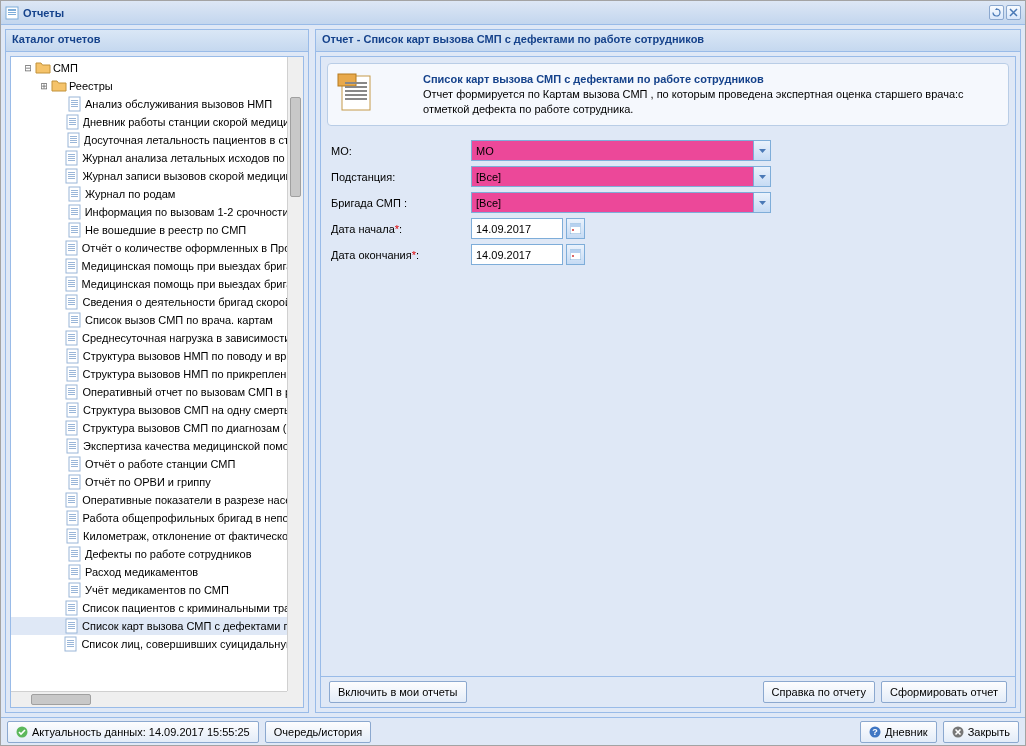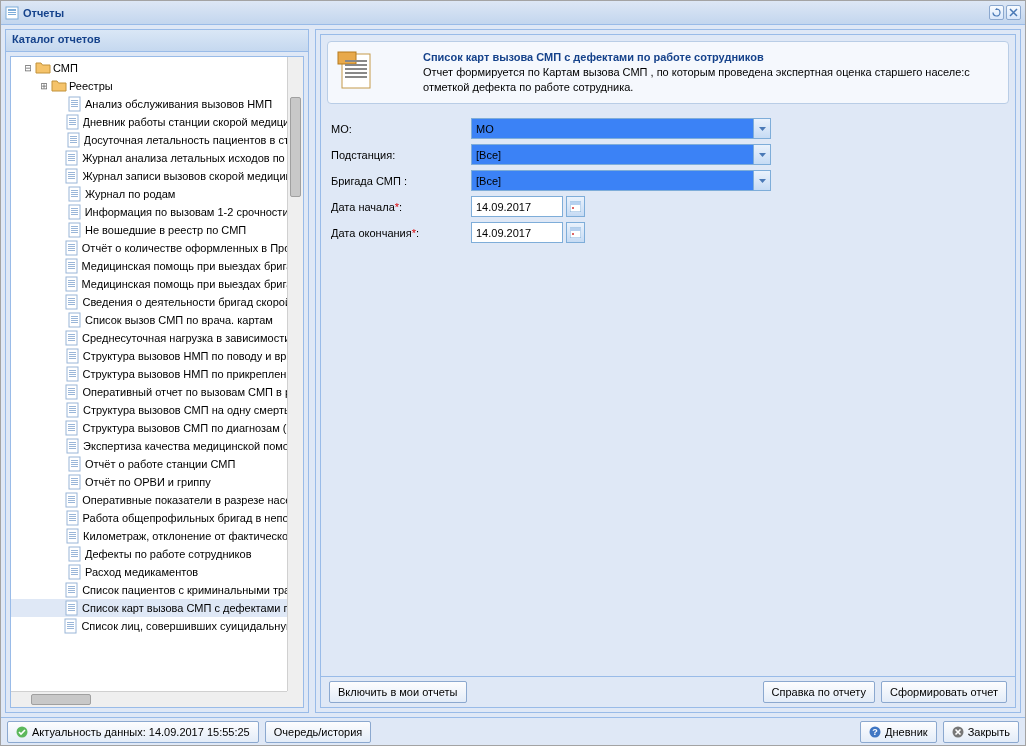--- a/index.html
+++ b/index.html
@@ -117,21 +117,21 @@
 .desc-box b { color:#15428b; }
 .desc-txt { line-height:1.35;margin-left:35px; }
 .form-area {
   flex:1; padding:6px 10px; background:#dfe8f6;
 }
 .form-row { display:flex; align-items:center; height:26px; }
 .form-row label { width:140px; font-weight:normal; }
 .form-row label .req { color:#d00; }
 .combo {
   display:flex; width:300px; height:21px;
-  border:1px solid #7eadd9; background:#3b82f6;
+  border:1px solid #7eadd9; background:#ec4899;
 }
 .combo input { flex:1; border:none; outline:none; padding:0 4px; font:inherit; background:transparent;}
 .combo .trig { width:17px; background:linear-gradient(#eaf2fc,#c6dbf4); border-left:1px solid #7eadd9; display:flex;align-items:center;justify-content:center;}
 .date-field { display:flex; gap:3px; align-items:center;}
 .date-field input { width:92px; height:21px; border:1px solid #7eadd9; padding:0 4px; font:inherit;}
 .date-btn { width:19px; height:21px; border:1px solid #7eadd9; background:linear-gradient(#eaf2fc,#c6dbf4); display:flex;align-items:center;justify-content:center;}
 
 .hint-bar {
   border-top:1px solid #99bbe8;
   display:flex; align-items:center; padding:4px 8px; color:#555;
@@ -596,20 +596,34 @@
                 <span class="expander"></span>
                 <span class="nodeicon">
                   <svg width="16" height="16">
                     <rect x="2" y="1" width="11" height="14" fill="#fff" stroke="#9ab6d8"></rect>
                     <rect x="4" y="4" width="7" height="1" fill="#9ab6d8"></rect>
                     <rect x="4" y="6" width="7" height="1" fill="#9ab6d8"></rect>
                     <rect x="4" y="8" width="7" height="1" fill="#9ab6d8"></rect>
                     <rect x="4" y="10" width="7" height="1" fill="#9ab6d8"></rect>
                   </svg>
                 </span>
+                <span class="txt">Учёт медикаментов по СМП</span>
+              </div>
+              <div class="node">
+                <span class="indent" style="width:38px"></span>
+                <span class="expander"></span>
+                <span class="nodeicon">
+                  <svg width="16" height="16">
+                    <rect x="2" y="1" width="11" height="14" fill="#fff" stroke="#9ab6d8"></rect>
+                    <rect x="4" y="4" width="7" height="1" fill="#9ab6d8"></rect>
+                    <rect x="4" y="6" width="7" height="1" fill="#9ab6d8"></rect>
+                    <rect x="4" y="8" width="7" height="1" fill="#9ab6d8"></rect>
+                    <rect x="4" y="10" width="7" height="1" fill="#9ab6d8"></rect>
+                  </svg>
+                </span>
                 <span class="txt">Список пациентов с криминальными травм</span>
               </div>
               <div class="node selected">
                 <span class="indent" style="width:38px"></span>
                 <span class="expander"></span>
                 <span class="nodeicon">
                   <svg width="16" height="16">
                     <rect x="2" y="1" width="11" height="14" fill="#fff" stroke="#9ab6d8"></rect>
                     <rect x="4" y="4" width="7" height="1" fill="#9ab6d8"></rect>
                     <rect x="4" y="6" width="7" height="1" fill="#9ab6d8"></rect>
@@ -639,36 +653,37 @@
             <div class="thumb"></div>
           </div>
         <div class="hscroll">
             <div class="thumb"></div>
           </div>
         <div class="scroll-corner"></div>
       </div>
     </div>
 
     <div class="panel right-panel">
+      <div class="panel-header">Отчет - Список карт вызова СМП с дефектами по работе сотрудников</div>
       <div class="right-body">
         <div class="desc-box">
           <div class="dicon">
             <svg width="42" height="42">
                 <rect x="6" y="4" width="28" height="34" fill="#fff" stroke="#c59a4a"></rect>
                 <rect x="2" y="2" width="18" height="12" fill="#e8a94b" stroke="#b57a1e"></rect>
                 <rect x="9" y="10" width="22" height="2" fill="#888"></rect>
                 <rect x="9" y="14" width="22" height="2" fill="#888"></rect>
                 <rect x="9" y="18" width="22" height="2" fill="#888"></rect>
                 <rect x="9" y="22" width="22" height="2" fill="#888"></rect>
                 <rect x="9" y="26" width="22" height="2" fill="#888"></rect>
               </svg>
           </div>
           <div class="desc-txt">
             <b>Список карт вызова СМП с дефектами по работе сотрудников</b><br>
-            <span>Отчет формируется по Картам вызова СМП , по которым проведена экспертная оценка старшего населе:с отметкой дефекта по работе сотрудника.</span>
+            <span>Отчет формируется по Картам вызова СМП , по которым проведена экспертная оценка старшего врача:с отметкой дефекта по работе сотрудника.</span>
           </div>
         </div>
 
         <div class="form-area">
           <div class="form-row">
             <label>МО:</label>
             <div class="combo">
               <input value="МО" style="">
               <div class="trig">
                   <svg width="7" height="4">

